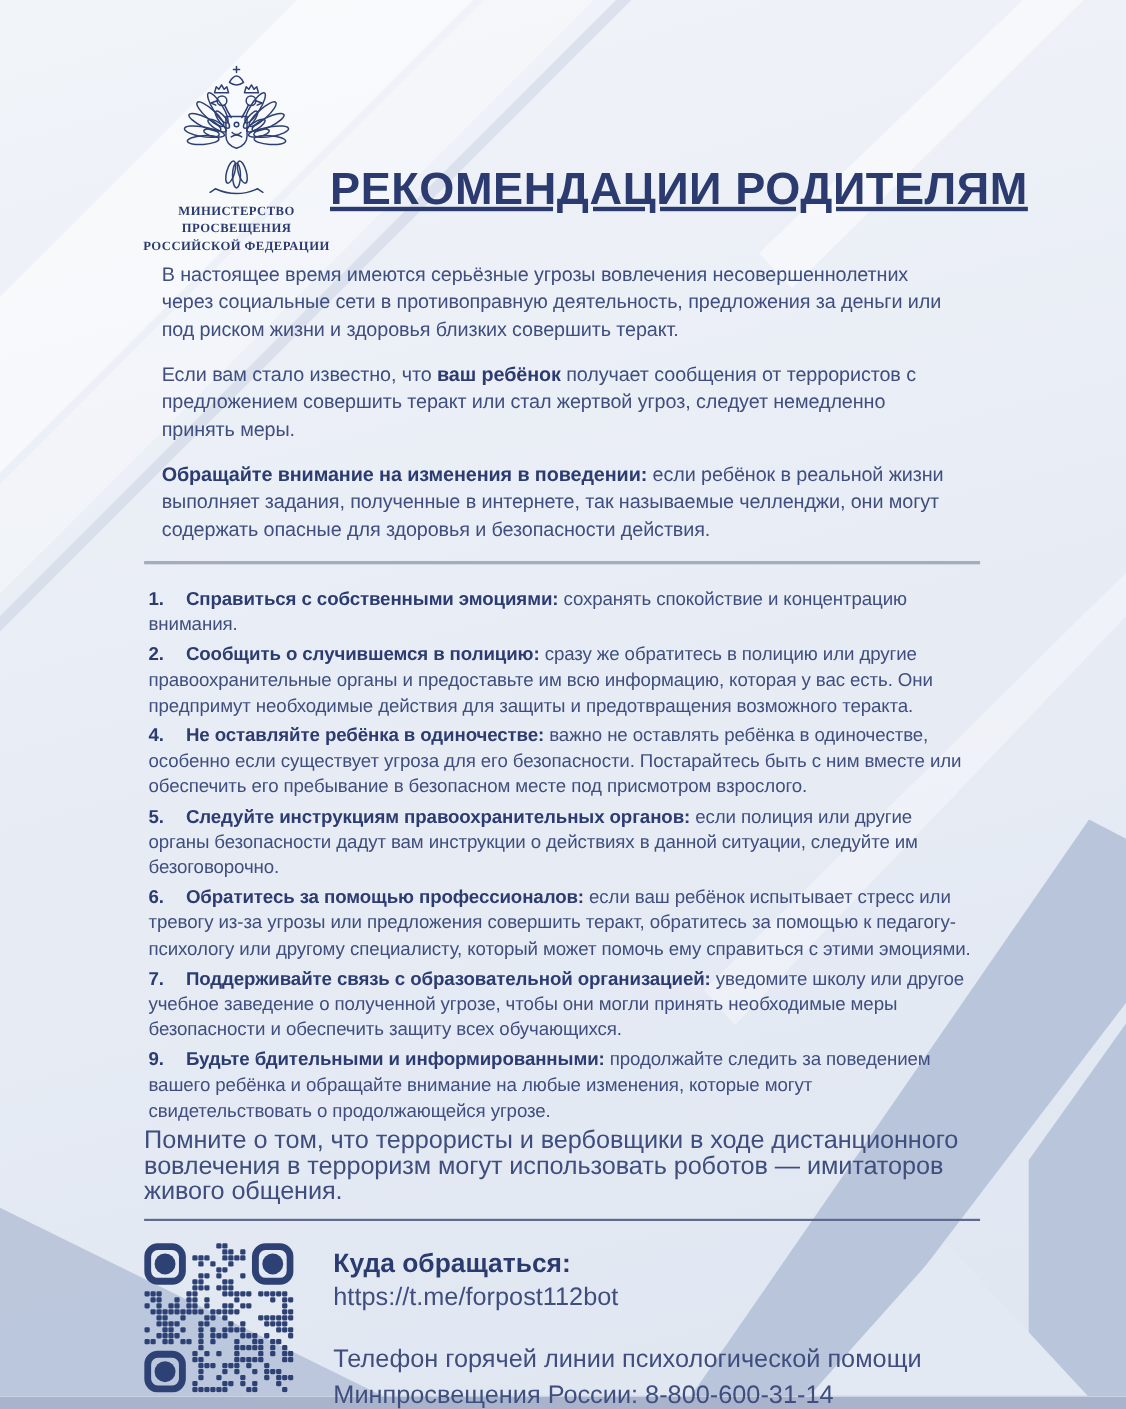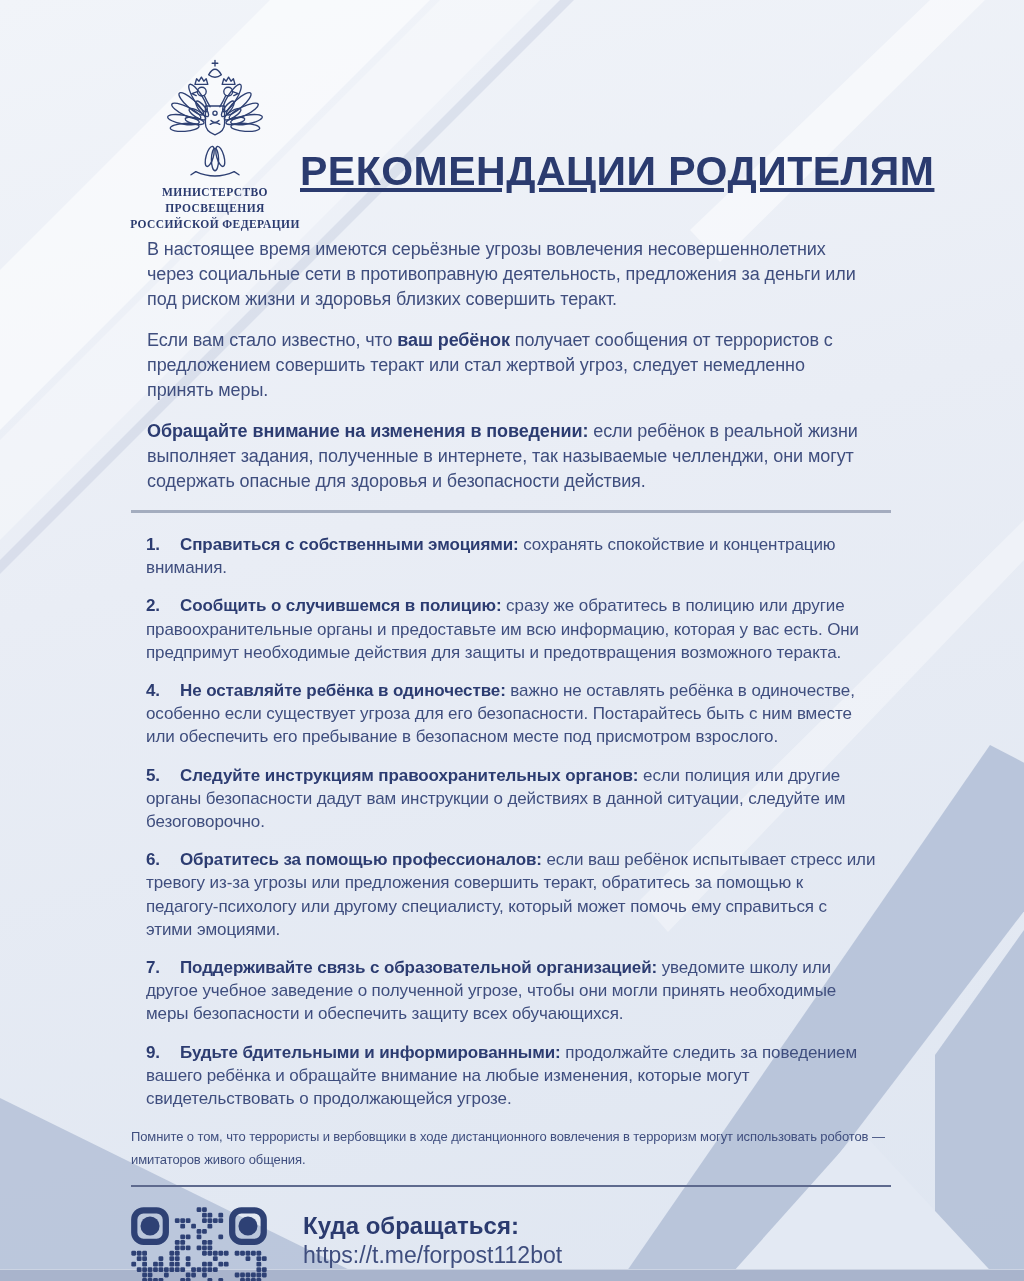--- a/index.html
+++ b/index.html
@@ -27,23 +27,23 @@
     letter-spacing:.4px;color:var(--title-navy,#2b3b6f);font-weight:600;}
   .title{position:absolute;left:300px;top:148px;margin:0;white-space:nowrap;
     font-size:41px;font-weight:700;letter-spacing:.5px;color:var(--title-navy,#2b3b6f);text-decoration:underline;}
 
   .content{position:absolute;left:131px;top:221px;width:760px;color:var(--body-navy,#3f4e7e);}
   .intro{margin:16px;font-size:18px;line-height:25px;letter-spacing:-.1px;}
   .p1{margin-bottom:15px;}
   b,.bd{color:var(--bold-navy,#2c3c71);font-weight:700;}
   .divider1{height:0;border:none;border-top:3px solid var(--divider-grey,#98a1b5);margin:16px 0 20px;opacity:.85;}
   .list{font-size:17px;line-height:23.2px;letter-spacing:-.1px;}
-  .li{margin:15px;}
+  .li{margin:4px;}
   .num{display:inline-block;min-width:34px;font-weight:700;color:var(--bold-navy,#2c3c71);}
-  .closing{margin:0;font-size:13px;line-height:23.2px;letter-spacing:-.1px;}
+  .closing{margin:0;font-size:23px;line-height:23.2px;letter-spacing:-.1px;}
   .divider2{height:0;border:none;border-top:2px solid var(--divider-navy,#5e6a8e);margin:13px 0 0;}
 
   .footer{margin-top:20px;display:flex;gap:36px;align-items:flex-start;}
   .qr{flex:none;}
   .contact-heading{margin:5px 0 2px;font-size:24px;font-weight:700;color:var(--title-navy,#2b3b6f);}
   .contact-link{font-size:23px;color:var(--body-navy,#3f4e7e);text-decoration:none;cursor:pointer;display:inline-block;}
   .phone{margin-top:27px;font-size:23px;line-height:32px;color:var(--body-navy,#3f4e7e);}
 </style>
 </head>
 <body>

